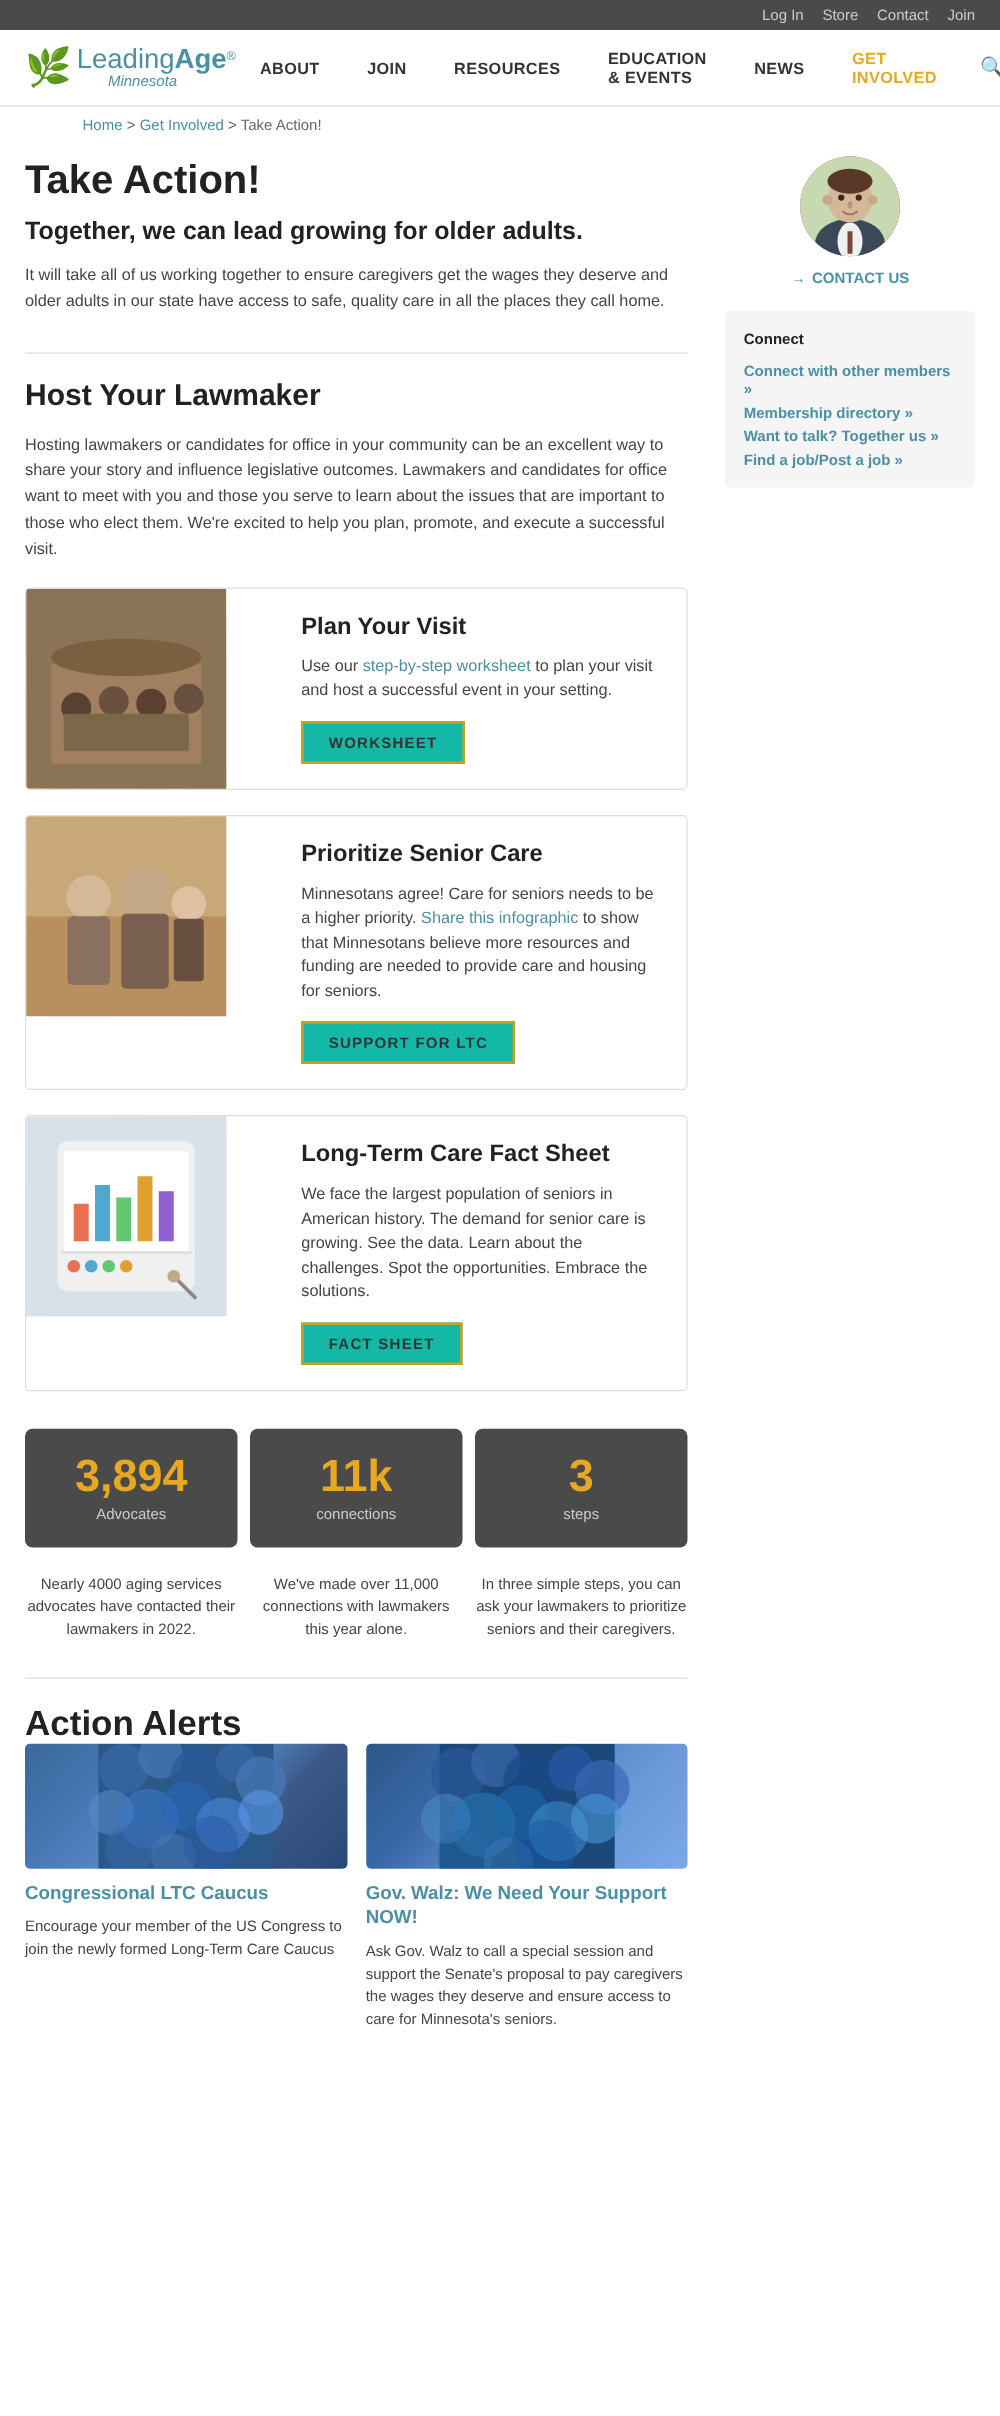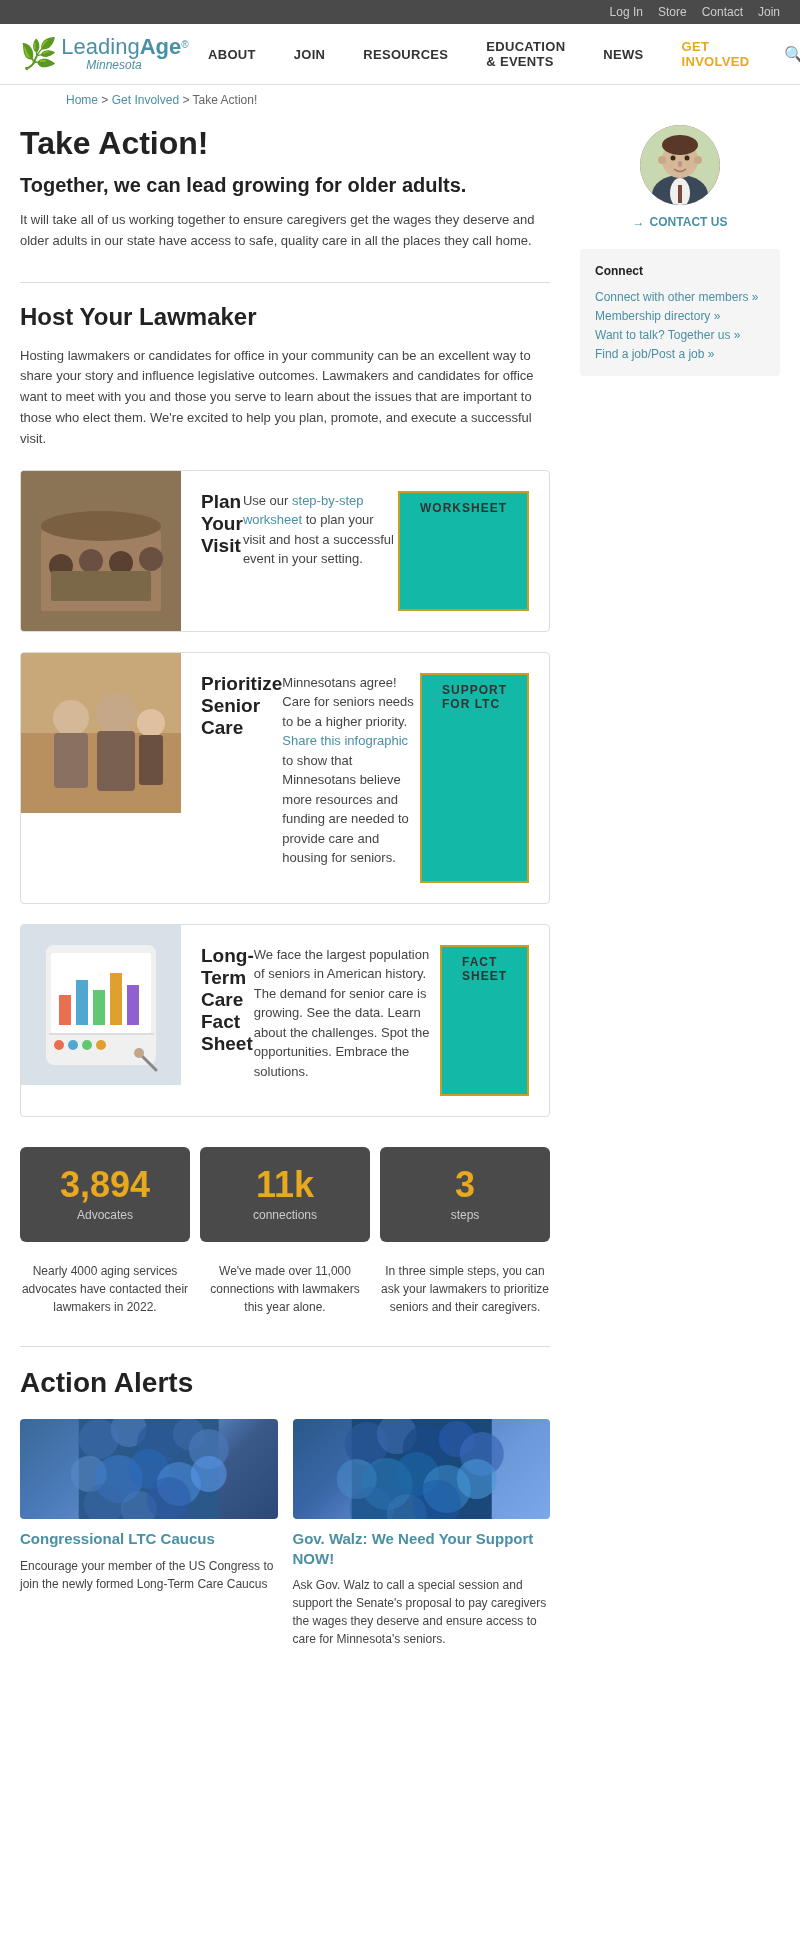--- a/index.html
+++ b/index.html
@@ -122,22 +122,23 @@
       background: linear-gradient(135deg, #e8e8e8 0%, #d0d8e0 40%, #b8c8d8 60%, #c0c8d0 100%);
     }
     
     .card-img-3 {
       background: linear-gradient(135deg, #c8a878 0%, #d4b888 30%, #b89868 50%, #a08858 100%);
     }
 
     .card-body {
       padding: 20px;
       display: flex;
-      flex-direction: row;
+      flex-direction: column;
       justify-content: flex-start;
+      margin-left: 40px;
     }
 
     .card-title {
       font-size: 19px;
       font-weight: 800;
       color: #222;
       margin-bottom: 10px;
     }
 
     .card-text {
@@ -208,21 +209,20 @@
       color: #444;
       text-align: center;
       line-height: 1.5;
     }
 
     
     .action-alerts-title {
       font-size: 28px;
       font-weight: 900;
       color: #222;
-      margin-bottom: 20px;
       margin-top: 10px;
     }
 
     .alerts-grid {
       display: flex;
       gap: 15px;
     }
 
     .alert-card {
       flex: 1;
@@ -295,21 +295,21 @@
       border-radius: 4px;
     }
 
     .connect-title {
       font-size: 12px;
       font-weight: 700;
       color: #222;
       margin-bottom: 12px;
     }
 
-    .connect-links { display: flex; flex-direction: column; gap: 5px; }
+    .connect-links { display: flex; flex-direction: column; gap: 5px; font-weight: bold; }
     .connect-link {
       color: #4a90a4;
       font-size: 12px;
       text-decoration: none;
       cursor: pointer;
     }
 
     
     .logo-container {
       display: flex;

